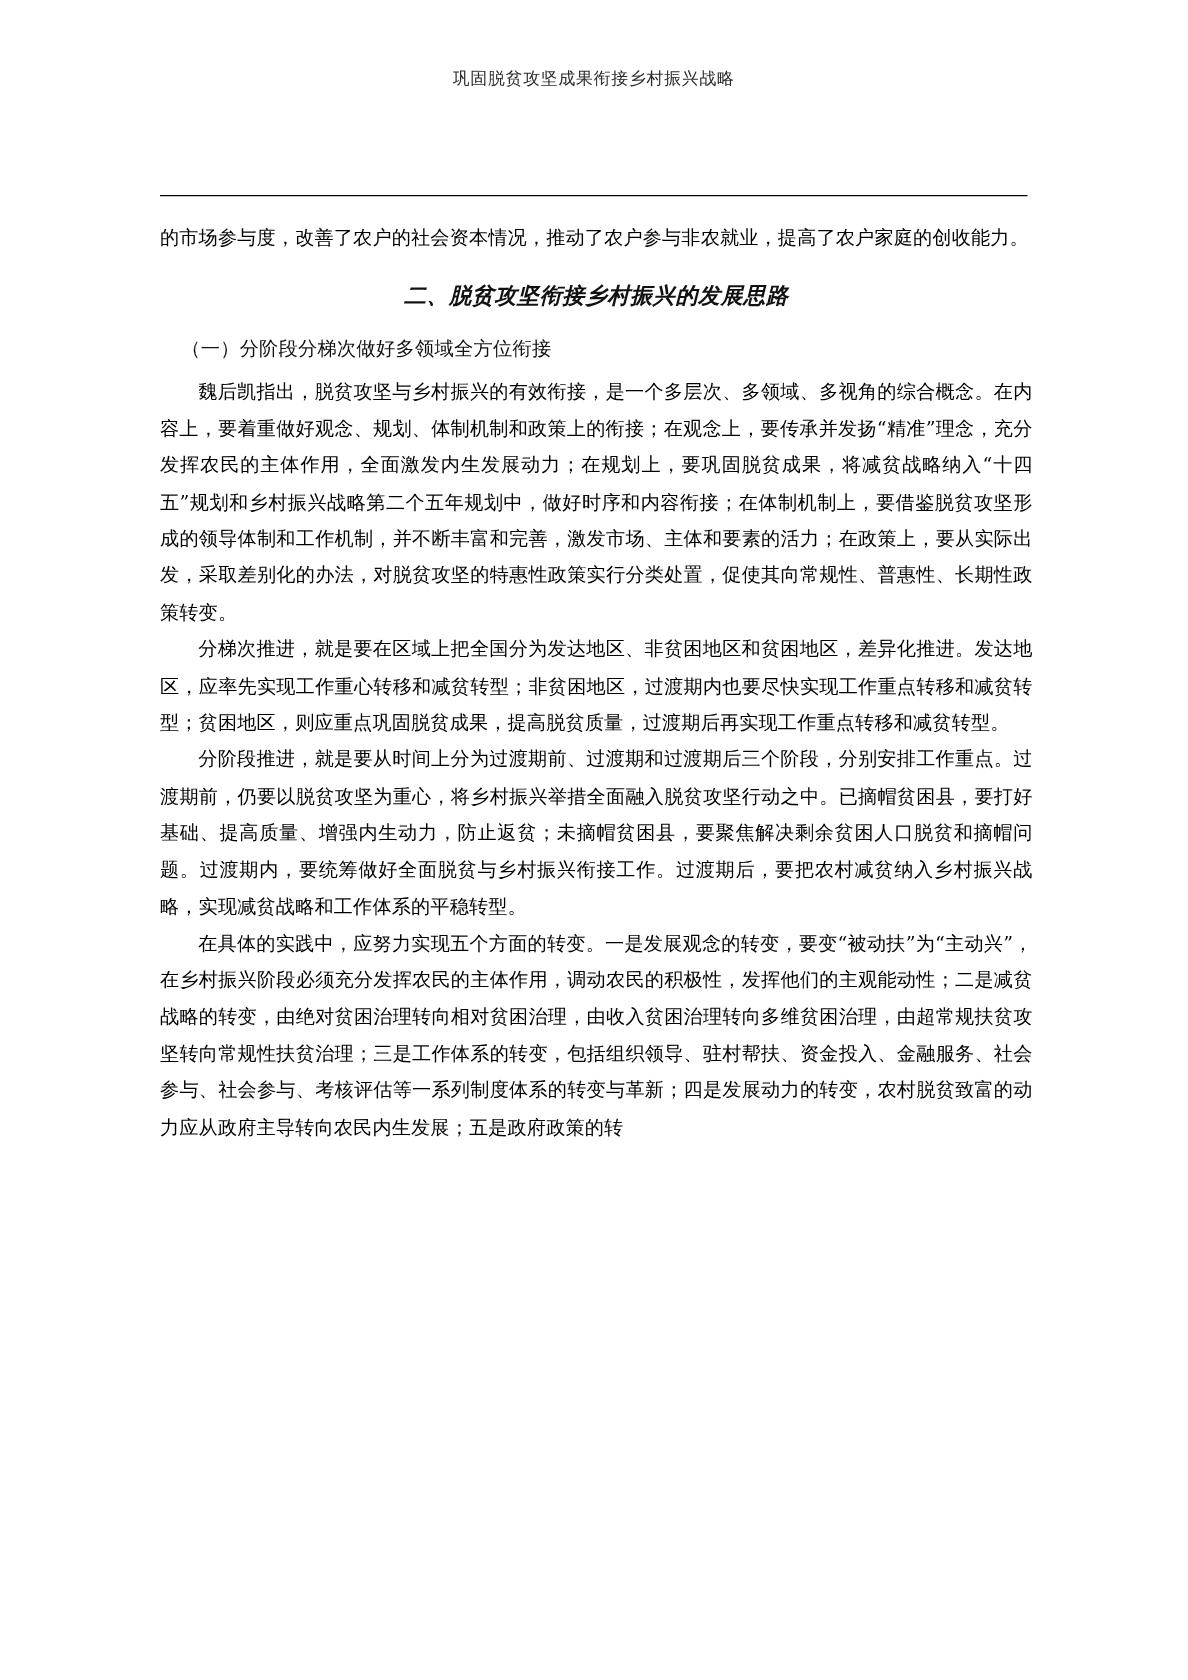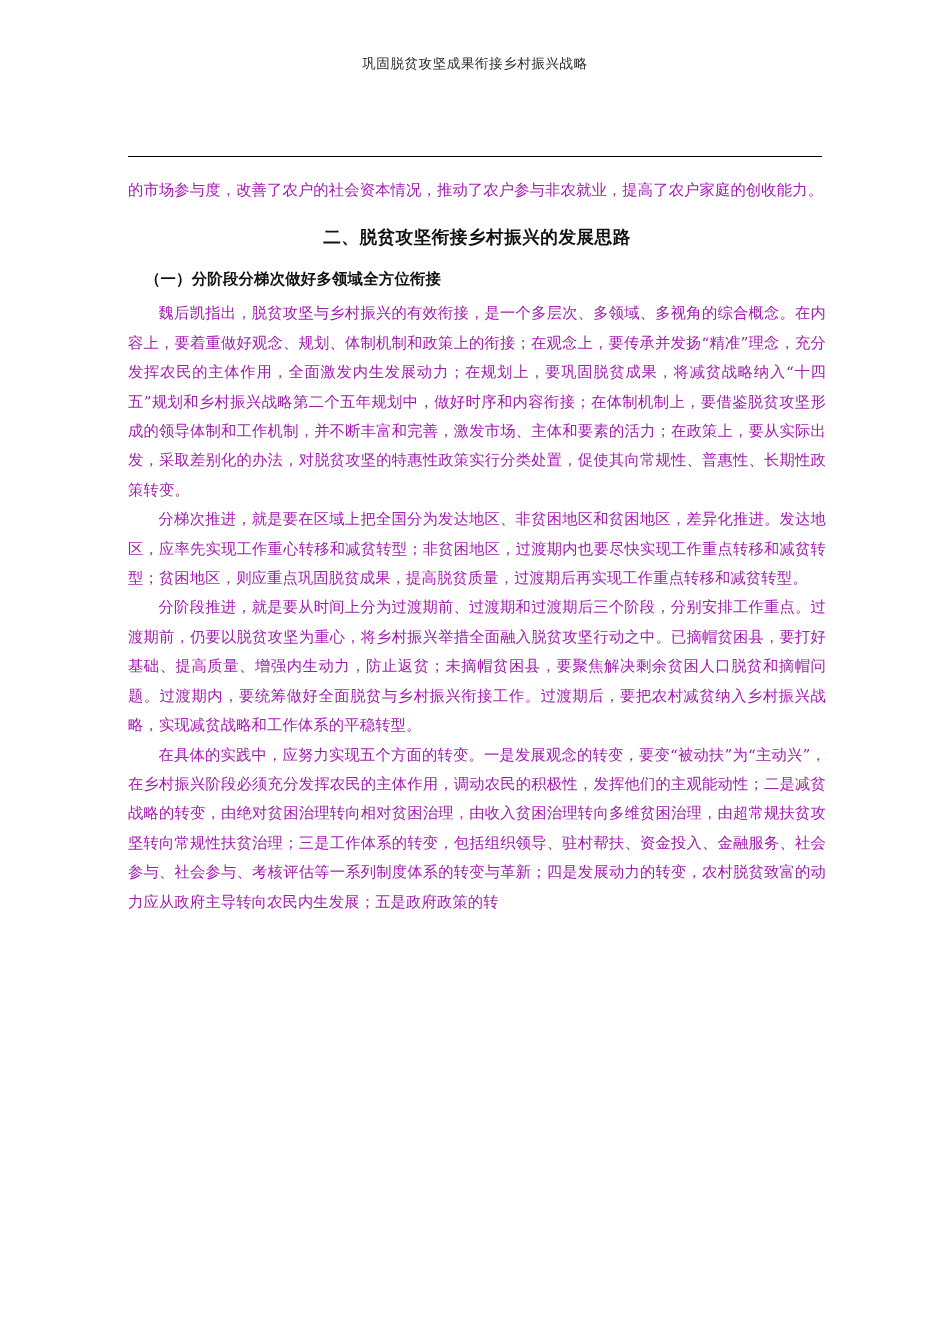--- a/index.html
+++ b/index.html
@@ -57,21 +57,21 @@
   }
 
   p.body-text {
     margin: 0;
     font-family: "DejaVu Serif", "Liberation Serif", serif;
     font-size: 15.3px;
     line-height: 29.4px;
     text-align: justify;
     text-justify: inter-ideograph;
     letter-spacing: 0.15px;
-    color: #a21caf;
+    color: #000000;
   }
 
   p.indent {
     text-indent: 2em;
   }
 
   p.no-indent {
     text-indent: 0;
   }
 
@@ -85,26 +85,27 @@
   
   h2.section-heading {
     margin: 17px 0 13px 0;
     font-family: "DejaVu Sans", "Liberation Sans", sans-serif;
     font-weight: bold;
     font-size: 17.6px;
     line-height: 30px;
     text-align: center;
     letter-spacing: 0.5px;
     color: #111111;
+    font-style: italic;
   }
 
   h3.subsection-heading {
     margin: 9px 0 6px 0;
     font-family: "DejaVu Sans", "Liberation Sans", sans-serif;
-    font-weight: bold;
+    font-weight: normal;
     font-size: 15.4px;
     line-height: 28px;
     text-align: left;
     text-indent: 1.1em;
     letter-spacing: 0.2px;
     color: #111111;
   }
 
   
   p.body-text + p.body-text { margin-top: 0; }

